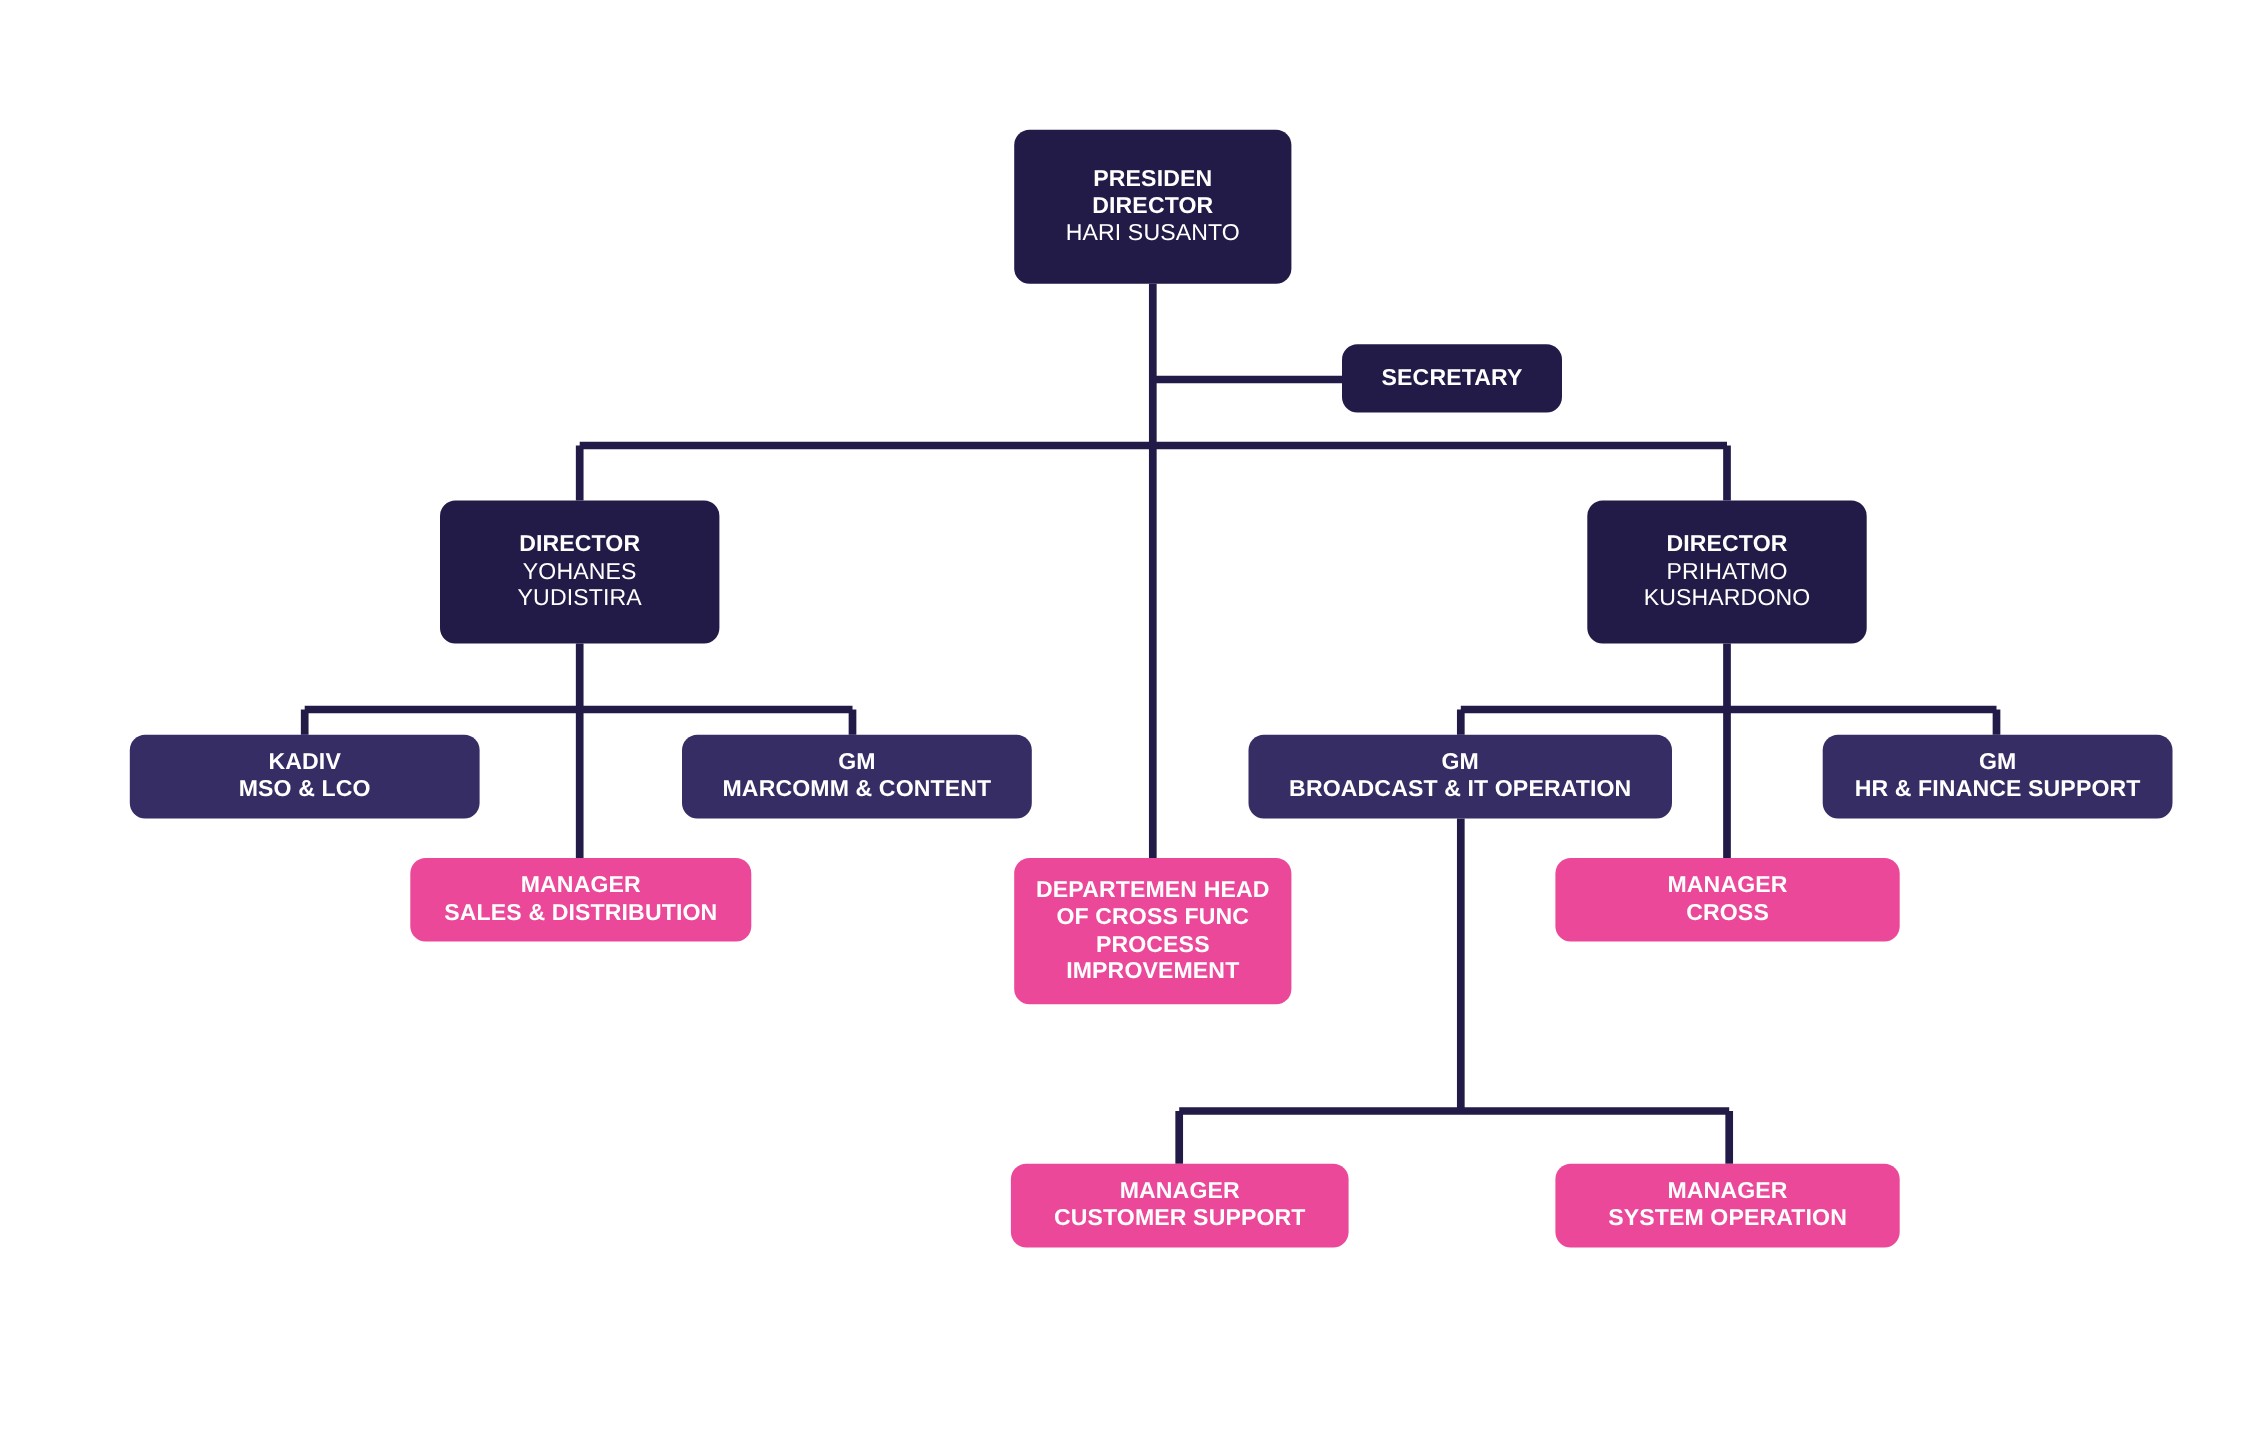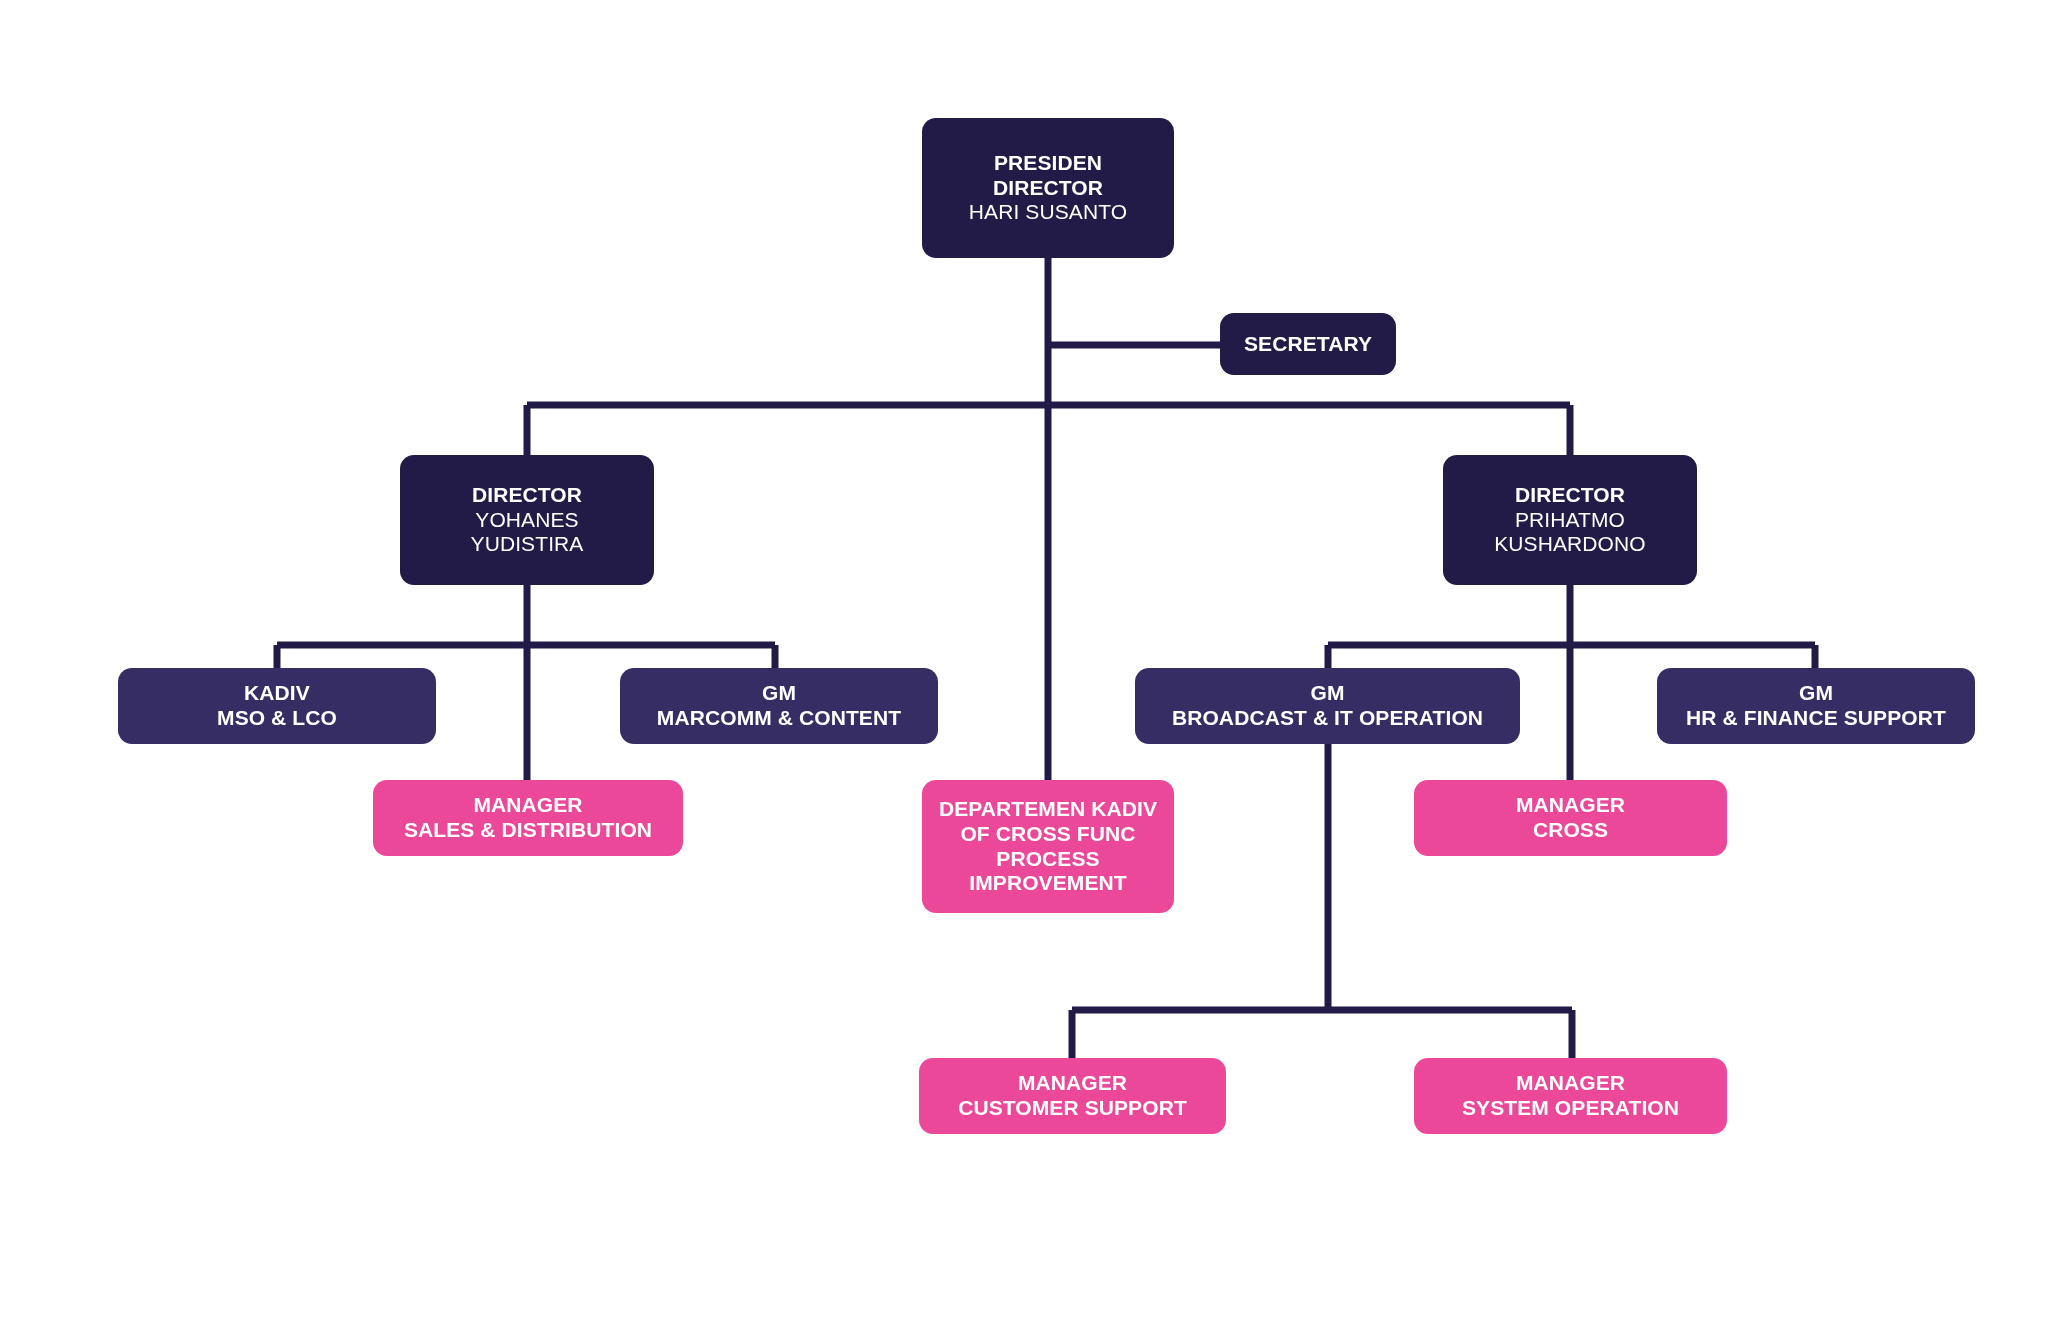--- a/index.html
+++ b/index.html
@@ -104,21 +104,21 @@
       <line x1="1572" y1="1010" x2="1572" y2="1058"></line>
     </g>
   </svg>
 
   <div class="node tier-exec fs-exec" style="left:922px; top:118px; width:252px; height:140px;">
     <span class="ln bold">PRESIDEN</span>
     <span class="ln bold">DIRECTOR</span>
     <span class="ln reg">HARI SUSANTO</span>
   </div>
 
-  <div class="node tier-exec fs-exec" style="left:1220px; top:313px; width:176px; height:62px;">
+  <div class="node tier-exec fs-exec" style="left:1220px; top:313px; width:200px; height:62px;">
     <span class="ln bold">SECRETARY</span>
   </div>
 
   <div class="node tier-exec fs-exec" style="left:400px; top:455px; width:254px; height:130px;">
     <span class="ln bold">DIRECTOR</span>
     <span class="ln reg">YOHANES</span>
     <span class="ln reg">YUDISTIRA</span>
   </div>
 
   <div class="node tier-exec fs-exec" style="left:1443px; top:455px; width:254px; height:130px;">
@@ -136,21 +136,21 @@
     <span class="ln bold">GM</span>
     <span class="ln bold">MARCOMM &amp; CONTENT</span>
   </div>
 
   <div class="node tier-low fs-low" style="left:373px; top:780px; width:310px; height:76px;">
     <span class="ln bold">MANAGER</span>
     <span class="ln bold">SALES &amp; DISTRIBUTION</span>
   </div>
 
   <div class="node tier-low fs-low" style="left:922px; top:780px; width:252px; height:133px;">
-    <span class="ln bold">DEPARTEMEN KADIV</span>
+    <span class="ln bold">DEPARTEMEN HEAD</span>
     <span class="ln bold">OF CROSS FUNC</span>
     <span class="ln bold">PROCESS</span>
     <span class="ln bold">IMPROVEMENT</span>
   </div>
 
   <div class="node tier-mid fs-mid" style="left:1135px; top:668px; width:385px; height:76px;">
     <span class="ln bold">GM</span>
     <span class="ln bold">BROADCAST &amp; IT OPERATION</span>
   </div>
 

